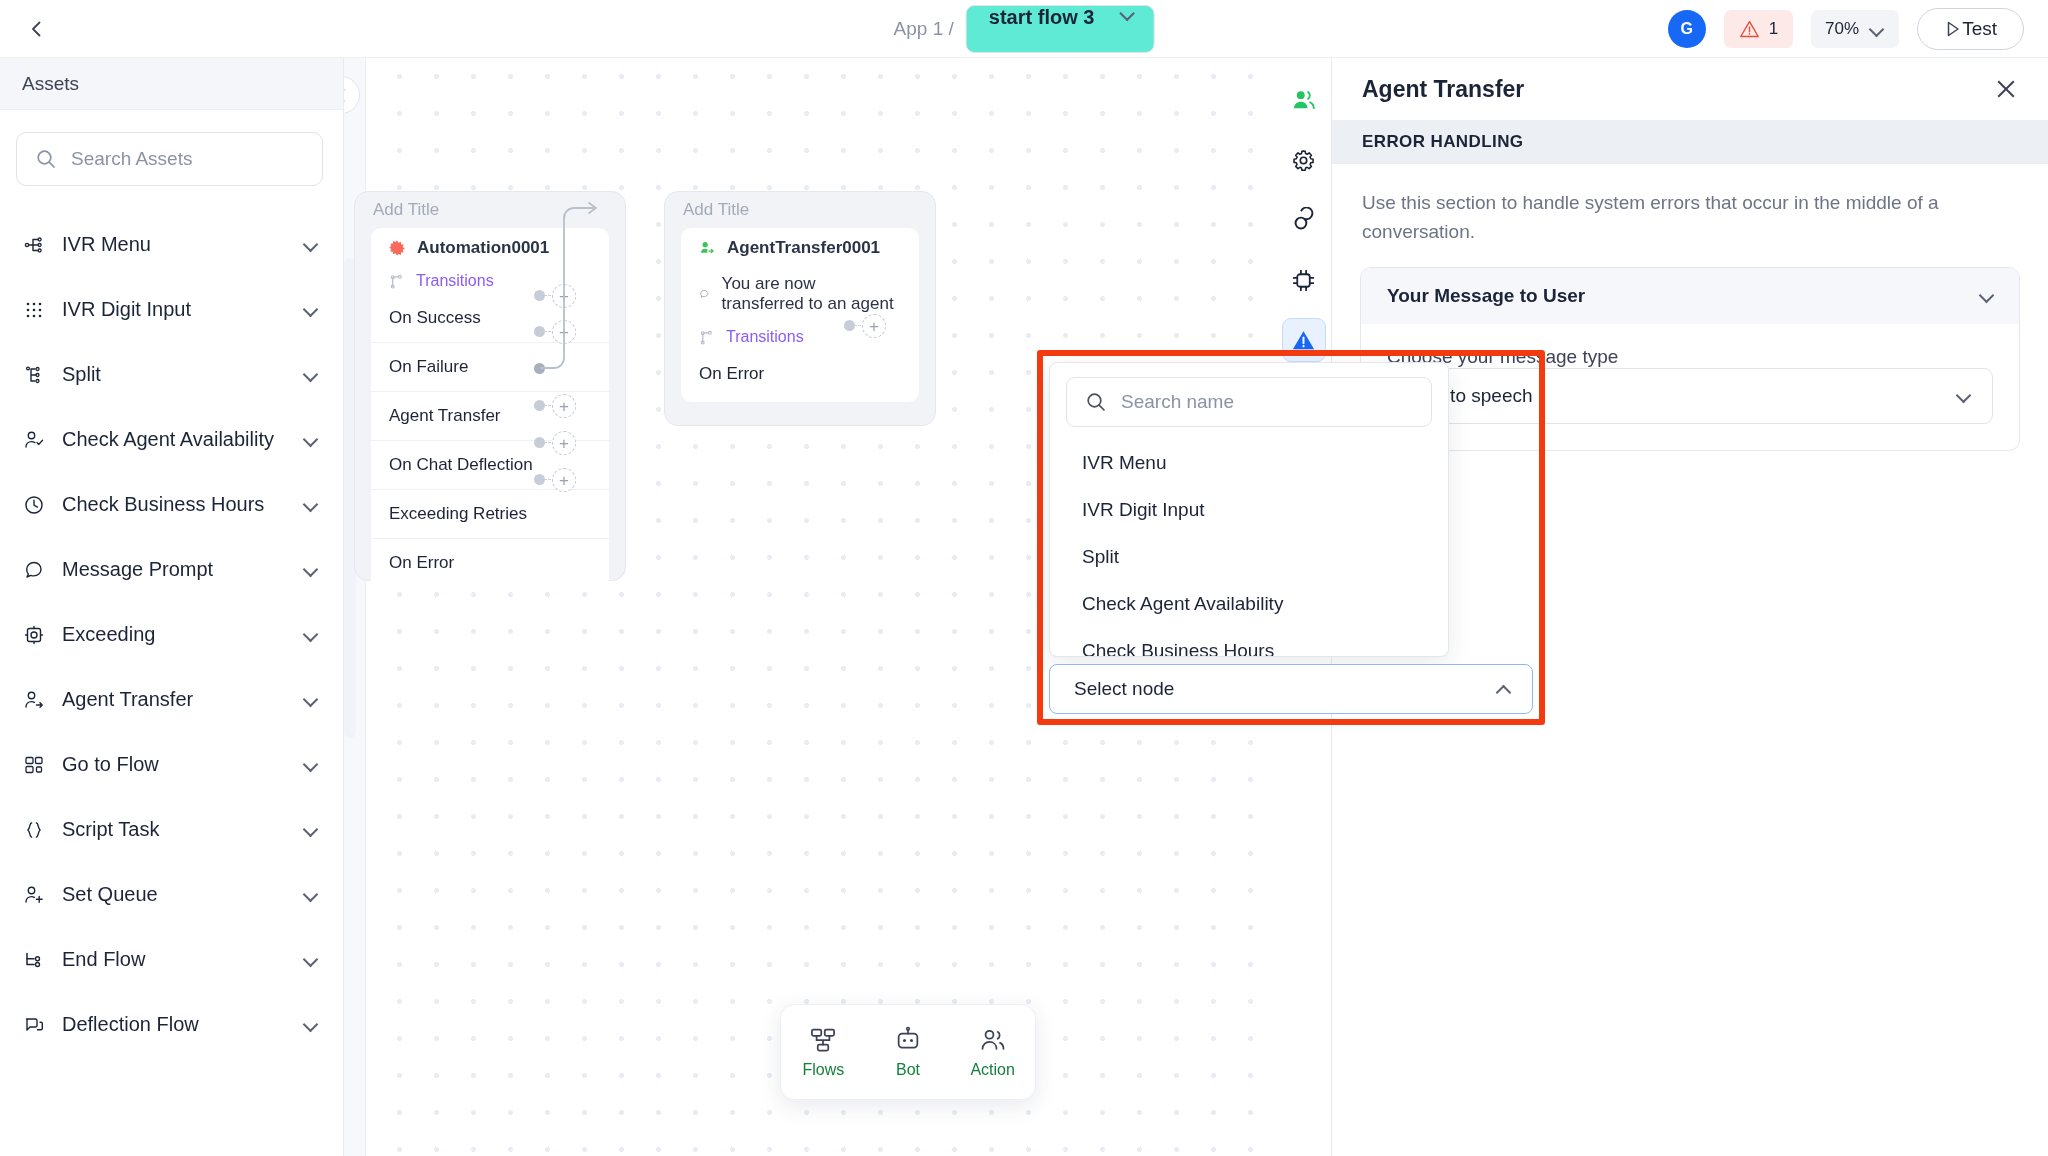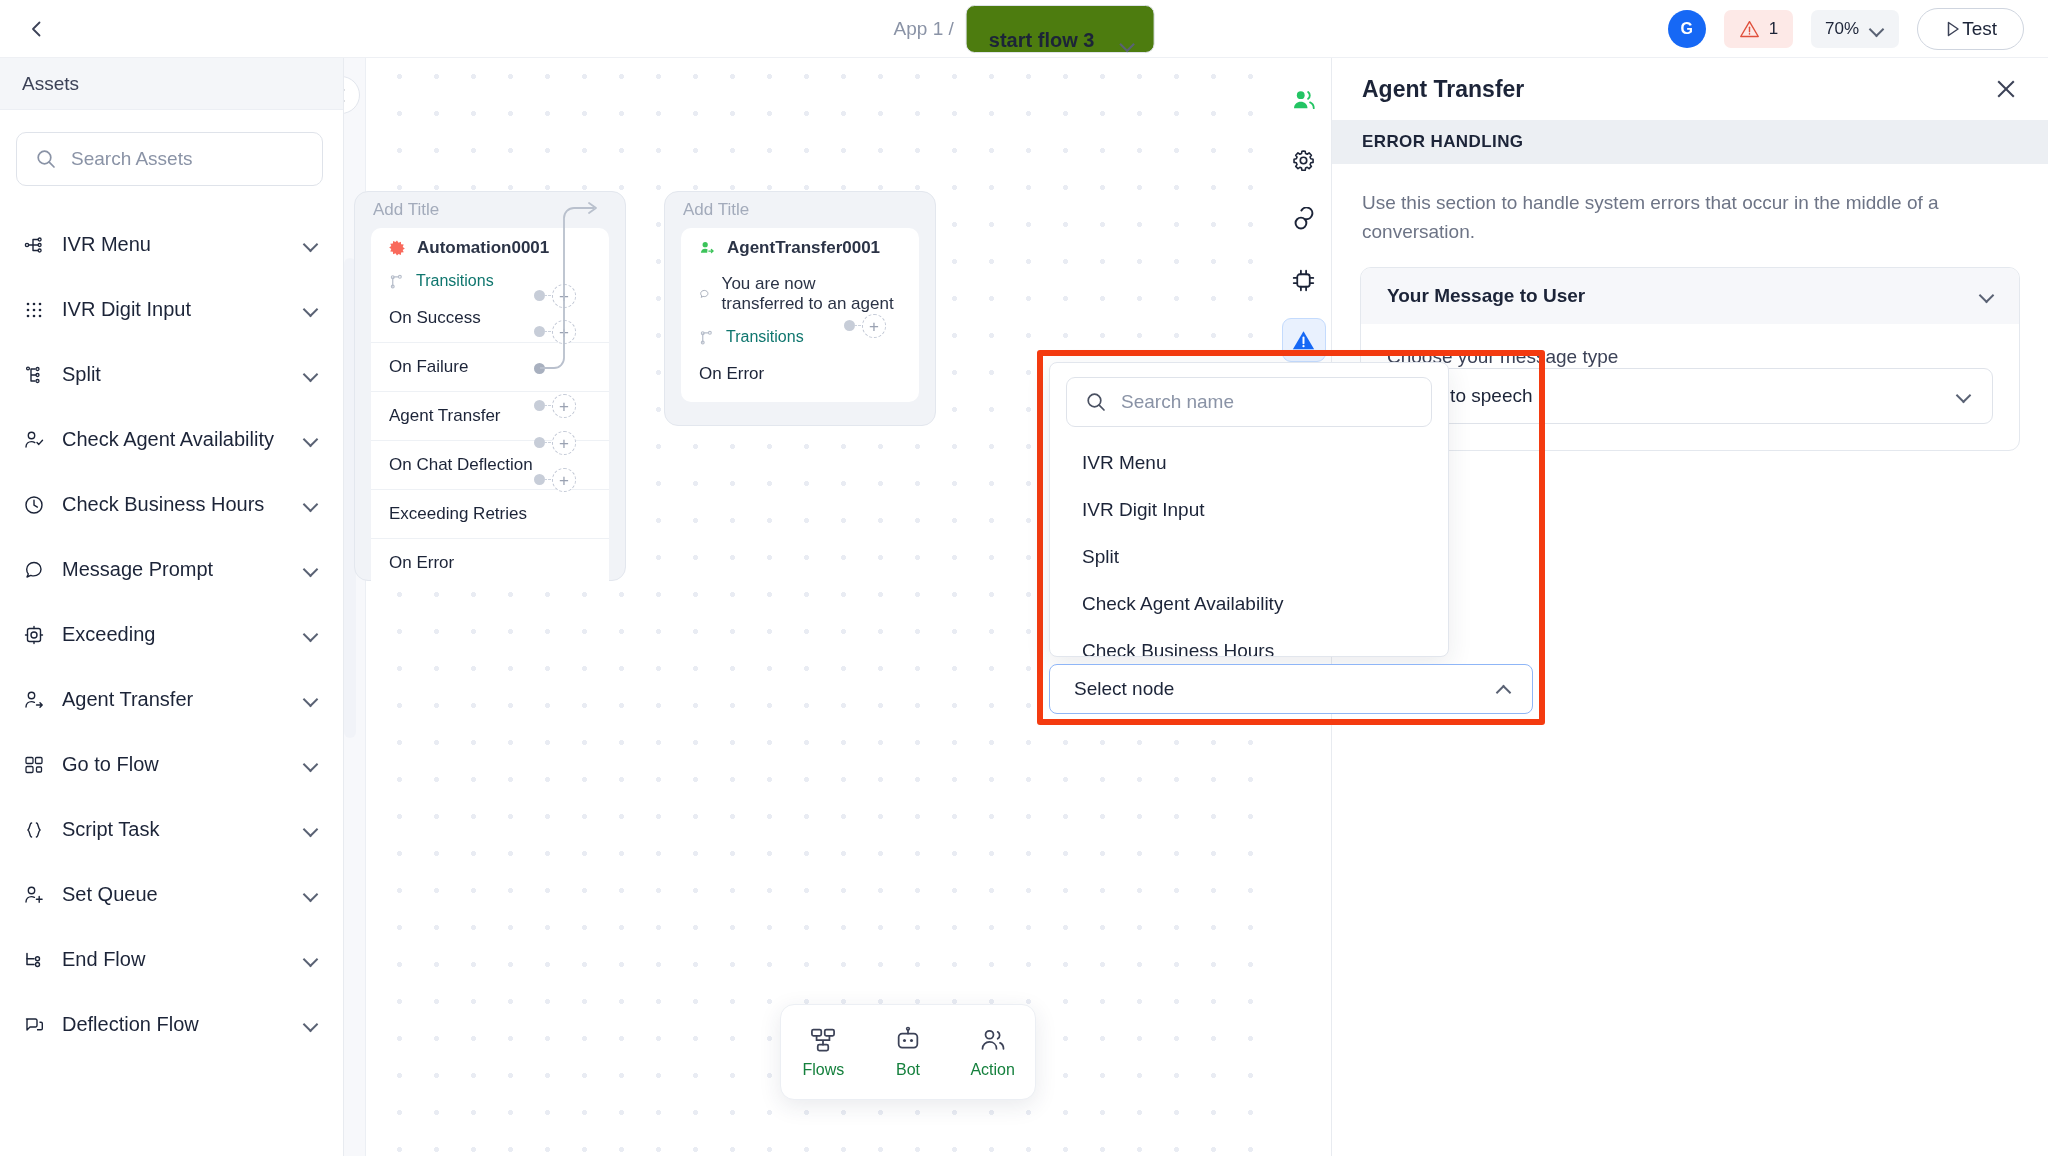--- a/index.html
+++ b/index.html
@@ -21,23 +21,23 @@
     position: absolute; left: 22px; top: 14px;
     width: 30px; height: 30px; display: flex; align-items: center; justify-content: center;
     cursor: pointer; color: #3c4257;
   }
   .breadcrumb-wrap {
     position: absolute; left: 50%; top: 0; transform: translateX(-50%);
     height: 58px; display: flex; align-items: center; gap: 0px;
   }
   .crumb-app { font-size: 19px; color: #8a93a6; padding-right: 12px; }
   .flow-select {
-    display: flex; align-items: flex-end; gap: 26px;
+    display: flex; align-items: flex-start; gap: 26px;
     border: 1px solid #dfe3ea; border-radius: 9px;
-    height: 48px; padding: 0 18px 0 22px; background: #4d7c0f; cursor: pointer;
+    height: 48px; padding: 0 18px 0 22px; background: #5eead4; cursor: pointer;
   }
   .flow-select .flow-name { font-size: 20px; color: #1c2438; font-weight: 700; }
   .chev { display:inline-block; width: 15px; height: 15px; position: relative; }
   .chev::after {
     content:''; position:absolute; left: 1px; top: 2px;
     width: 9px; height: 9px; border-right: 2px solid #5a6274; border-bottom: 2px solid #5a6274;
     transform: rotate(45deg);
   }
   .chev.up::after { transform: rotate(-135deg); top: 5px; }
 
@@ -119,21 +119,21 @@
   }
   .node-title {
     height: 36px; display: flex; align-items: center; padding: 0 18px;
     font-size: 17px; color: #a3abbb;
   }
   .node-body { background: #fff; border-radius: 10px; margin: 0 16px; padding: 2px 0 4px 0; }
   .node-row { display: flex; align-items: center; gap: 12px; padding: 8px 18px; }
   .node-row .txt { font-size: 17px; color: #2b3346; font-weight: 700; }
   .node-row .txt-n { font-size: 17px; color: #2b3346; font-weight: 400; }
   .node-sub { display: flex; align-items: center; gap: 12px; padding: 6px 18px 4px 18px; }
-  .node-sub .txt { font-size: 16px; color: #0f766e; }
+  .node-sub .txt { font-size: 16px; color: #8b5cf6; }
   .trans-row {
     padding: 14px 18px; font-size: 17px; color: #1c2438;
     border-bottom: 1px solid #eef1f5;
   }
   .trans-row:last-child { border-bottom: none; }
 
   .port { position: absolute; width: 11px; height: 11px; border-radius: 50%; background: #c7cdd8; }
   .plus-node {
     position: absolute; width: 24px; height: 24px; border-radius: 50%;
     border: 1.5px dashed #c3c9d6; background: #fff;

